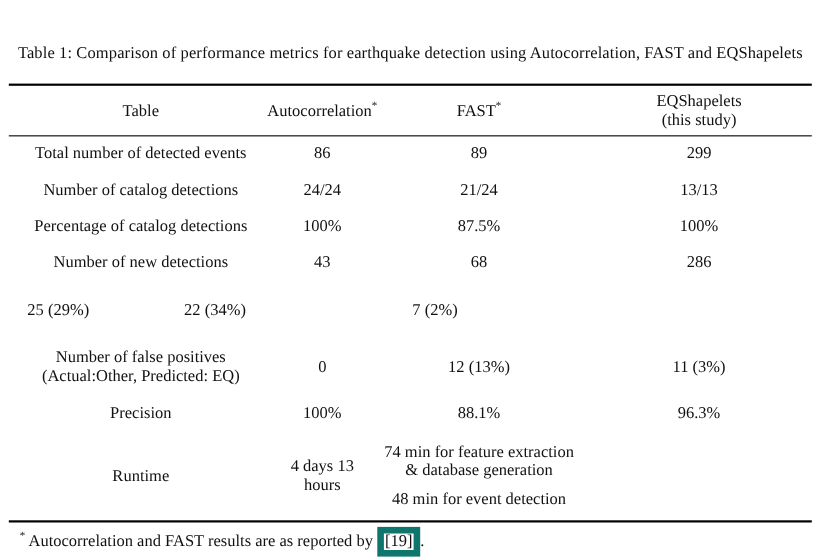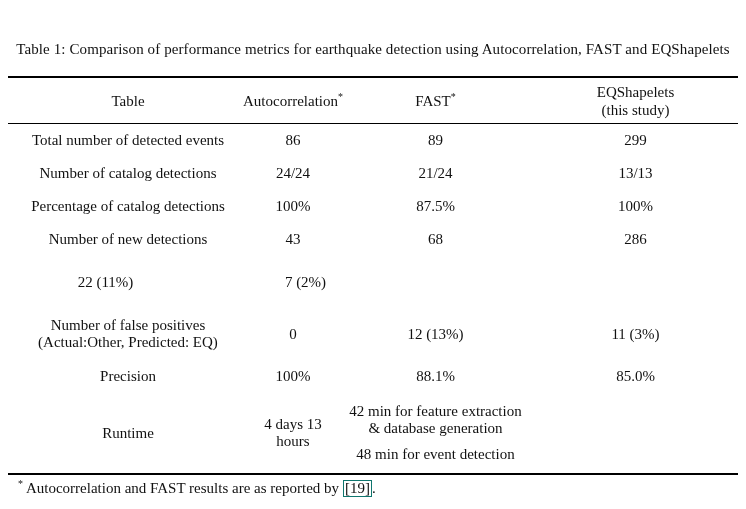--- a/index.html
+++ b/index.html
@@ -46,21 +46,21 @@
   }
   .gap-above { margin-top: 9px; }
   .footnote {
     margin: 4px 8px 0 8px;
     padding-left: 10px;
     font-size: 15px;
     line-height: 19px;
   }
   .cite {
     display: inline-block;
-    border: 1px solid #0f766e;
+    border: 6px solid #0f766e;
     padding: 0 1px;
     margin-left: 4px;
     line-height: 15px;
   }
 </style>
 </head>
 <body>
 
 <div class="page">
 
@@ -110,47 +110,48 @@
     </div>
 
     <div class="row r-single">
       <div class="cell c1">Number of new detections</div>
       <div class="cell c2">43</div>
       <div class="cell c3">68</div>
       <div class="cell c4">286</div>
     </div>
 
     <div class="row r-double">
-      <div class="cell c3">22 (11%)</div>
+      <div class="cell c2">25 (29%)</div>
+      <div class="cell c3">22 (34%)</div>
       <div class="cell c4">7 (2%)</div>
     </div>
 
     <div class="row r-double">
       <div class="cell c1">
         <div class="line">Number of false positives</div>
         <div class="line">(Actual:Other, Predicted: EQ)</div>
       </div>
       <div class="cell c2">0</div>
       <div class="cell c3">12 (13%)</div>
       <div class="cell c4">11 (3%)</div>
     </div>
 
     <div class="row r-single">
       <div class="cell c1">Precision</div>
       <div class="cell c2">100%</div>
       <div class="cell c3">88.1%</div>
-      <div class="cell c4">85.0%</div>
+      <div class="cell c4">96.3%</div>
     </div>
 
 
     <div class="row r-runtime">
       <div class="cell c1">Runtime</div>
       <div class="cell c2">4 days 13 hours</div>
       <div class="cell c3">
-        <div class="line">42 min for feature extraction</div>
+        <div class="line">74 min for feature extraction</div>
         <div class="line">&amp; database generation</div>
         <div class="line gap-above">48 min for event detection</div>
       </div>
     </div>
 
     <div class="rule thick"></div>
 
   </div>
 
   <div class="footnote"><sup class="star">*</sup> <span>Autocorrelation and FAST results are as reported by</span><span class="cite">[19]</span><span>.</span></div>

